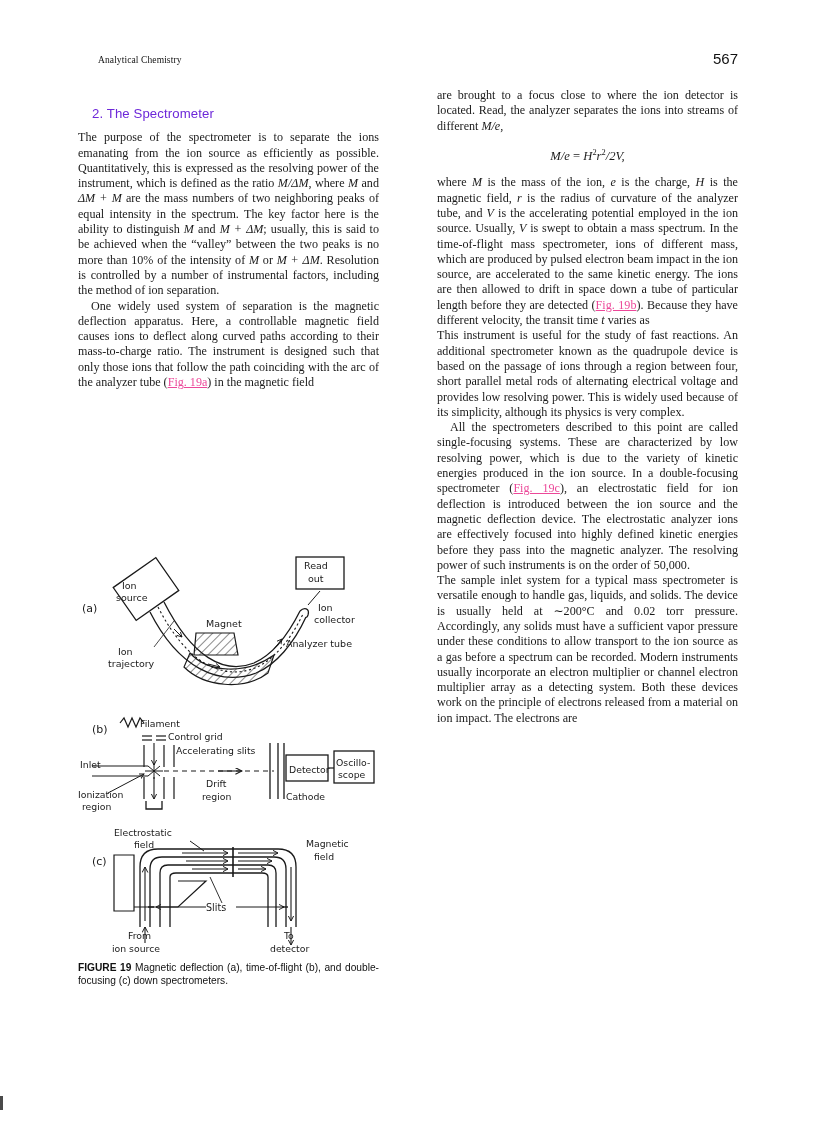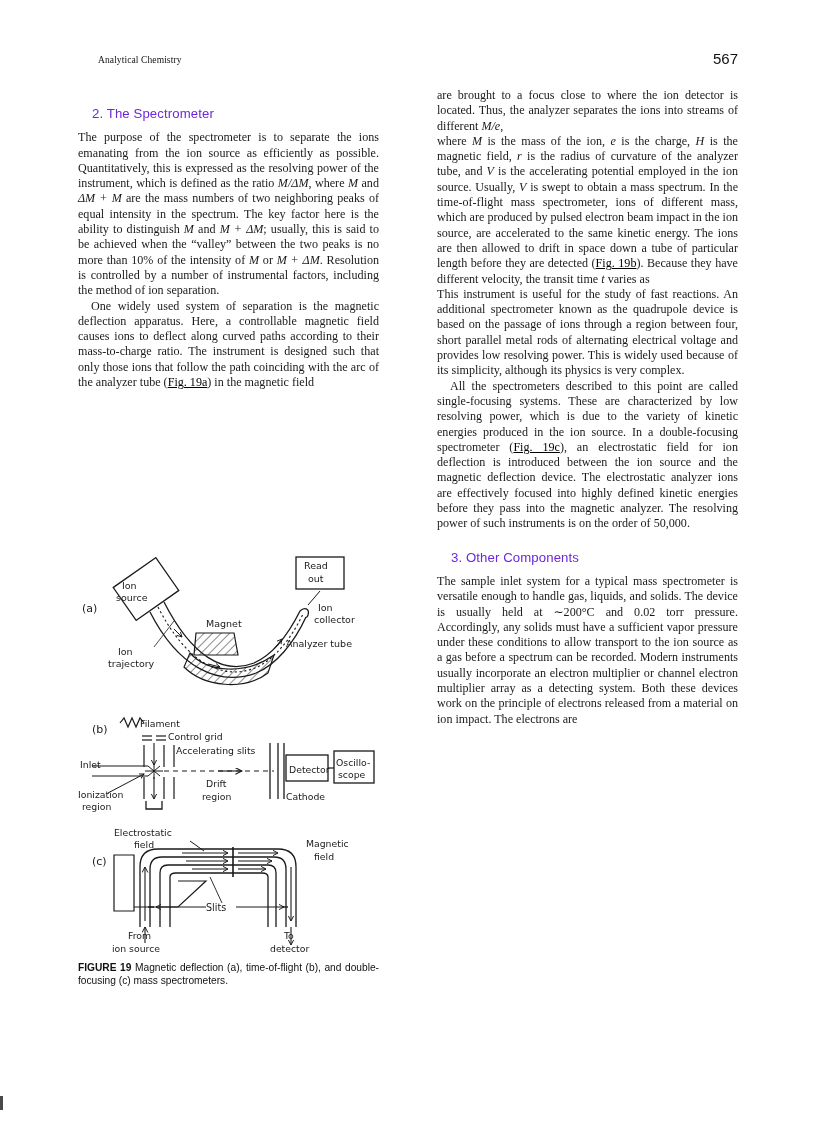--- a/index.html
+++ b/index.html
@@ -73,21 +73,21 @@
   .sec-head {
     font-family: "Liberation Sans", sans-serif;
     font-size: 13.2px;
     font-weight: 400;
     color: #6d28d9;
     margin: 18px 0 9px 14px;
     letter-spacing: 0.1px;
   }
 
   em, .mi { font-style: italic; font-family: "Liberation Serif", serif; }
-  .link { color: #000000; }
+  .link { color: #ec4899; }
 
   
   .eq {
     text-align: center;
     margin: 11px 0 11px 0;
     font-size: 12.6px;
     font-family: "Liberation Serif", serif;
     font-style: italic;
   }
   .eq .up { font-style: normal; }
@@ -316,37 +316,41 @@
 
         <text x="50" y="384" font-family="DejaVu Sans, sans-serif" font-size="9.3" fill="#1a1a1a">From</text>
         <text x="34" y="397" font-family="DejaVu Sans, sans-serif" font-size="9.3" fill="#1a1a1a">ion source</text>
         <text x="206" y="384" font-family="DejaVu Sans, sans-serif" font-size="9.3" fill="#1a1a1a">To</text>
         <text x="192" y="397" font-family="DejaVu Sans, sans-serif" font-size="9.3" fill="#1a1a1a">detector</text>
       </g>
     </svg>
   </div>
 
   <div class="fig-caption">
-    <b>FIGURE 19</b><span> Magnetic deflection (a), time-of-flight (b), and double-focusing (c) mass spectrometers.</span>
+    <b>FIGURE 19</b><span> Magnetic deflection (a), time-of-flight (b), and double-focusing (c) down spectrometers.</span>
   </div>
 
   <div class="col col-right">
 
-    <p class="para"><span>are brought to a focus close to where the ion detector is located. Thus, the analyzer separates the ions into streams of different </span><span class="mi">M/e</span><span>,</span></p>
-
+    <p class="para"><span>are brought to a focus close to where the ion detector is located. Read, the analyzer separates the ions into streams of different </span><span class="mi">M/e</span><span>,</span></p>
+
+    <div class="eq">
+      <span>M/e</span>
+      <span class="up">=</span>
+      <span>H</span><sup class="ex">2</sup><span>r</span><sup class="ex">2</sup><span>/2V,</span>
+    </div>
 
     <p class="para"><span>where </span><span class="mi">M</span><span> is the mass of the ion, </span><span class="mi">e</span><span> is the charge, </span><span class="mi">H</span><span> is the magnetic field, </span><span class="mi">r</span><span> is the radius of curvature of the analyzer tube, and </span><span class="mi">V</span><span> is the accelerating potential employed in the ion source. Usually, </span><span class="mi">V</span><span> is swept to obtain a mass spectrum. In the time-of-flight mass spectrometer, ions of different mass, which are produced by pulsed electron beam impact in the ion source, are accelerated to the same kinetic energy. The ions are then allowed to drift in space down a tube of particular length before they are detected (</span><a class="link" href="#">Fig. 19b</a><span>). Because they have different velocity, the transit time </span><span class="mi">t</span><span> varies as</span></p>
 
 
     <p class="para"><span>This instrument is useful for the study of fast reactions. An additional spectrometer known as the quadrupole device is based on the passage of ions through a region between four, short parallel metal rods of alternating electrical voltage and provides low resolving power. This is widely used because of its simplicity, although its physics is very complex.</span></p>
 
     <p class="para indent"><span>All the spectrometers described to this point are called single-focusing systems. These are characterized by low resolving power, which is due to the variety of kinetic energies produced in the ion source. In a double-focusing spectrometer (</span><a class="link" href="#">Fig. 19c</a><span>), an electrostatic field for ion deflection is introduced between the ion source and the magnetic deflection device. The electrostatic analyzer ions are effectively focused into highly defined kinetic energies before they pass into the magnetic analyzer. The resolving power of such instruments is on the order of 50,000.</span></p>
 
 
-    <h2 class="sec-head">3. Other Components</h2>
 
     <p class="para"><span>The sample inlet system for a typical mass spectrometer is versatile enough to handle gas, liquids, and solids. The device is usually held at ∼200</span><span>°</span><span>C and 0.02 torr pressure. Accordingly, any solids must have a sufficient vapor pressure under these conditions to allow transport to the ion source as a gas before a spectrum can be recorded. Modern instruments usually incorporate an electron multiplier or channel electron multiplier array as a detecting system. Both these devices work on the principle of electrons released from a material on ion impact. The electrons are</span></p>
 
   </div>
 
   <div class="edge-mark"></div>
 
 </div>
 
 </body></html>

